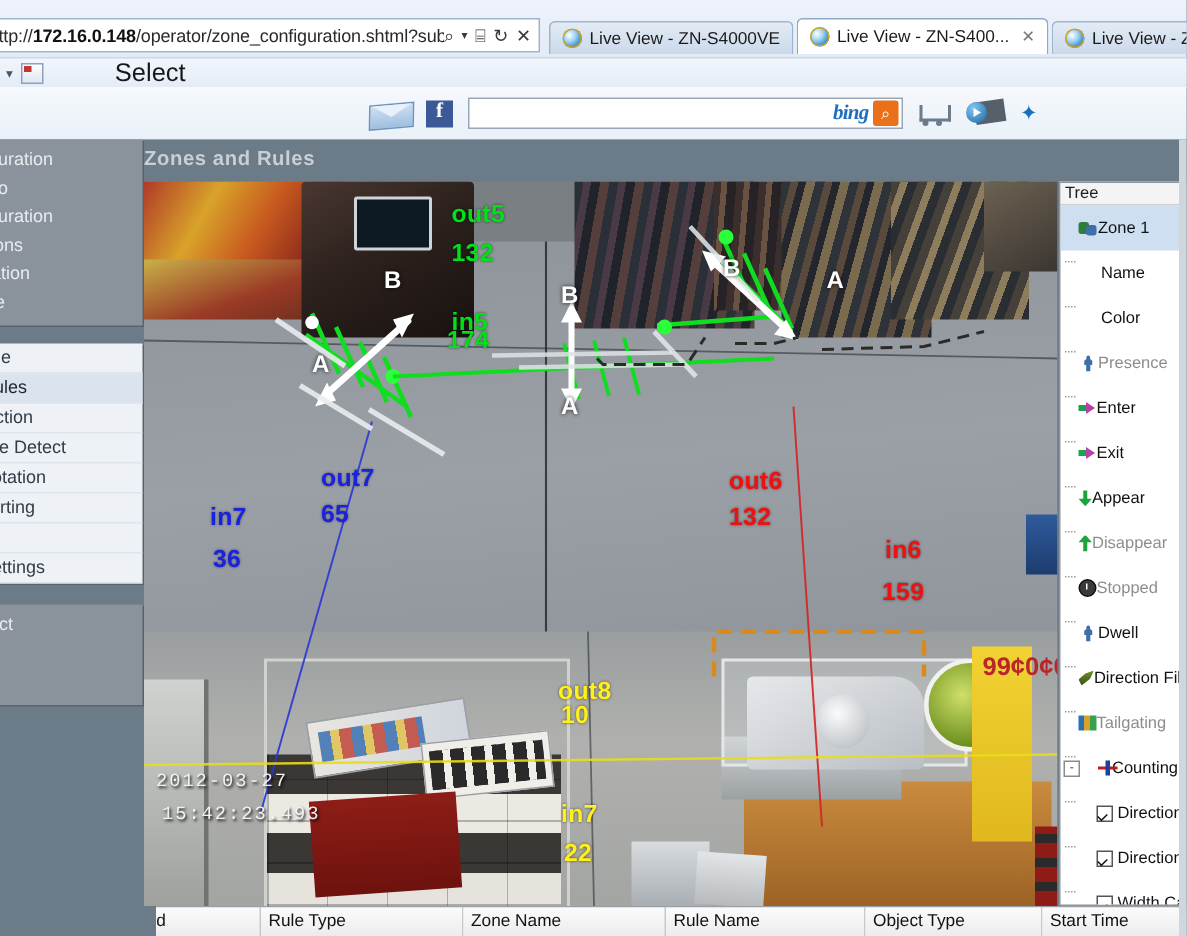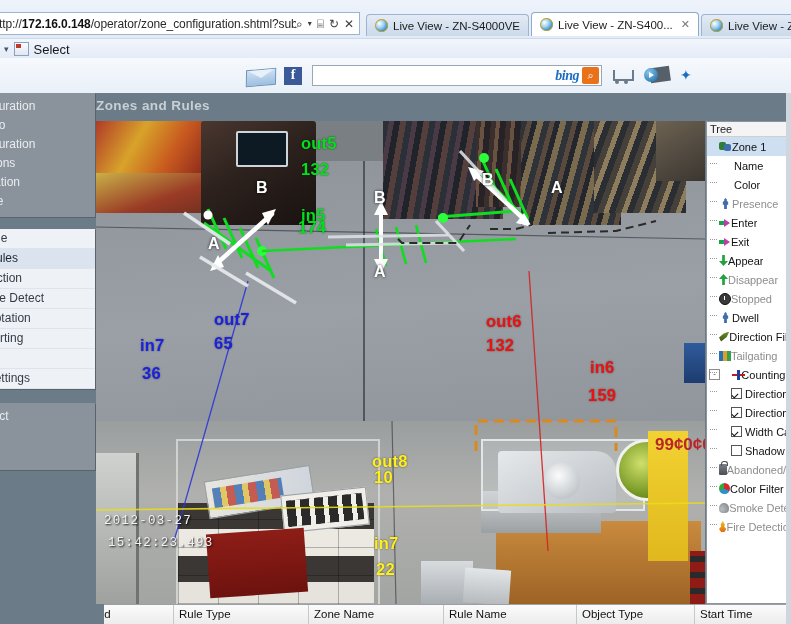--- a/index.html
+++ b/index.html
@@ -34,21 +34,21 @@
     box-shadow:0 0 0 1px #c9a227 inset;flex:0 0 auto;}
   .tab .x{color:#777;font-size:11px;margin-left:3px;}
 
   .cmdbar{position:absolute;left:0;top:38px;width:791px;height:20px;
     background:linear-gradient(#f2f6fc,#e3ebf6);border-top:1px solid #cdd9e8;
     display:flex;align-items:center;padding-left:4px;gap:5px;}
   .cmd-caret{font-size:9px;color:#3e5873;}
   .cmd-icon{width:13px;height:12px;background:linear-gradient(#fdfdfd,#dfe7f2);
     border:1px solid #8aa2bd;position:relative;}
   .cmd-icon:after{content:"";position:absolute;left:1px;top:1px;width:5px;height:4px;background:#c0392b;}
-  .cmd-label{font-size:13px;color:#18181c;}
+  .cmd-label{font-size:17px;color:#18181c;margin-left:43px;}
 
   
   .bingbar{position:absolute;left:0;top:58px;width:791px;height:35px;
     background:linear-gradient(#f6f9fd,#e9f0f8);border-bottom:1px solid #b9c6d6;}
   .bb-inner{position:absolute;left:246px;top:0;height:35px;display:flex;align-items:center;gap:10px;}
   .bb-mail{width:28px;height:18px;position:relative;}
   .bb-mail .env{position:absolute;left:0;top:2px;width:28px;height:15px;
     background:linear-gradient(#cfe0f2,#9ebfe0);border:1px solid #6f93bb;
     transform:skewX(-6deg) rotate(-5deg);}
   .bb-mail .env:after{content:"";position:absolute;left:1px;top:0;width:0;height:0;
@@ -183,21 +183,21 @@
   .ab{position:absolute;color:#fff;font-weight:bold;font-size:16px;
     text-shadow:0 0 3px rgba(0,0,0,.8);font-family:"Liberation Sans",sans-serif;}
   .tstamp{position:absolute;color:#f2f2f2;font-family:"Liberation Mono","DejaVu Sans Mono",monospace;
     font-size:12.5px;letter-spacing:1.3px;text-shadow:1px 1px 2px rgba(0,0,0,.9);}
 
   
   .treepanel{position:absolute;left:706px;top:28px;width:85px;height:483px;background:#ffffff;
     border:1px solid #8d949b;box-sizing:border-box;overflow:hidden;}
   .tree-hdr{height:14px;line-height:14px;font-size:11px;color:#1c1c1c;padding-left:3px;
     background:#f4f4f4;border-bottom:1px solid #cfcfcf;}
-  .tnode{height:19px;display:flex;align-items:center;font-size:11px;color:#111;white-space:nowrap;
+  .tnode{height:30px;display:flex;align-items:center;font-size:11px;color:#111;white-space:nowrap;
     padding-left:2px;position:relative;}
   .tnode.sel{background:#cddff0;}
   .tnode.dim{color:#8d8d8d;}
   .tico{width:13px;height:12px;flex:0 0 auto;margin-right:2px;position:relative;}
   .tl{width:10px;flex:0 0 auto;}
   .tl.i1{width:10px;} .tl.i2{width:22px;}
   .dash{position:absolute;left:3px;top:7px;width:7px;border-top:1px dotted #9a9a9a;}
   .chk{width:9px;height:9px;border:1px solid #555;background:#fff;display:inline-block;
     margin-right:3px;position:relative;flex:0 0 auto;}
   .chk.on:after{content:"";position:absolute;left:1px;top:3px;width:3px;height:5px;

